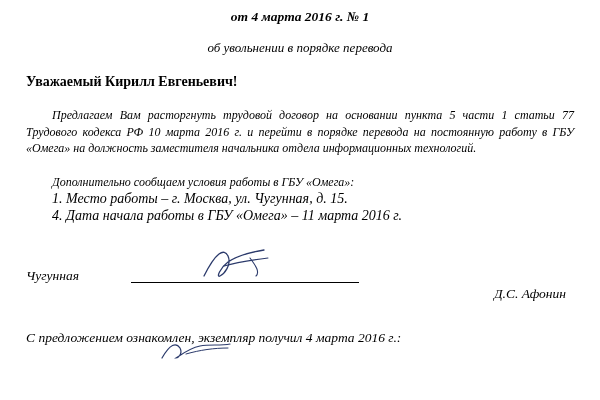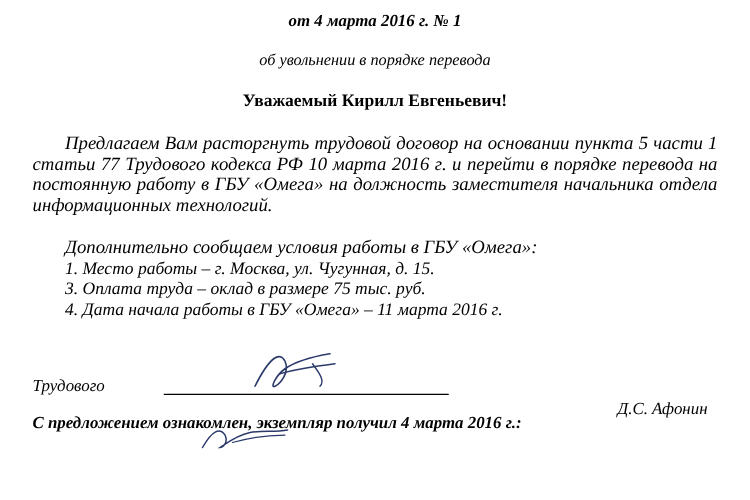--- a/index.html
+++ b/index.html
@@ -43,31 +43,31 @@
 
   .head-2 {
     font-size: 13px;
     margin-top: 14px;
   }
 
   .greeting {
     margin-top: 18px;
     font-size: 14px;
     font-weight: bold;
-    text-align: center;
+    text-align: left;
   }
 
   .body-block {
     margin-top: 17px;
     text-align: justify;
   }
 
   .para {
     font-style: italic;
-    font-size: 15px;
+    font-size: 12px;
     line-height: 16.5px;
     text-indent: 26px;
     text-align: justify;
   }
 
   .para.cond {
     margin-top: 17px;
   }
 
   .item {
@@ -122,21 +122,20 @@
   .ack {
     position: absolute;
     left: 26px;
     right: 26px;
     bottom: 14px;
   }
 
   .ack-text {
     font-style: italic;
     font-size: 13.5px;
-    font-weight: bold;
   }
 
   .ack-sign {
     position: absolute;
     left: 130px;
     top: 10px;
     width: 90px;
     height: 22px;
     overflow: hidden;
     pointer-events: none;
@@ -151,27 +150,26 @@
   <div class="line center head-2">об увольнении в порядке перевода</div>
 
   <div class="greeting">Уважаемый Кирилл Евгеньевич!</div>
 
   <div class="body-block">
     <div class="para">Предлагаем Вам расторгнуть трудовой договор на основании пункта 5 части 1 статьи 77 Трудового кодекса РФ 10 марта 2016 г. и перейти в порядке перевода на постоянную работу в ГБУ «Омега» на должность заместителя начальника отдела информационных технологий.</div>
     <div class="para cond">Дополнительно сообщаем условия работы в ГБУ «Омега»:</div>
 
     <div class="items">
       <div class="item">1. Место работы – г. Москва, ул. Чугунная, д. 15.</div>
-      <div class="item">3. Оплата труда – оклад в размере 75 тыс. руб.</div>
       <div class="item">4. Дата начала работы в ГБУ «Омега» – 11 марта 2016 г.</div>
     </div>
   </div>
 
   <div class="sign-row">
-    <span class="sign-title">Трудового</span>
+    <span class="sign-title">Чугунная</span>
     <span class="sign-line"></span>
 
     <svg class="signature-mark" viewBox="0 0 110 36">
       <path d="M10 30 C 22 6, 30 2, 34 10 C 38 19, 30 28, 26 30 C 22 32, 26 22, 34 16 C 44 9, 58 6, 70 4" fill="none" stroke="#2b3a6b" stroke-width="1.3" stroke-linecap="round"></path>
       <path d="M30 20 C 44 16, 58 14, 74 12" fill="none" stroke="#2b3a6b" stroke-width="1.1" stroke-linecap="round"></path>
       <path d="M56 12 C 62 20, 66 26, 62 30" fill="none" stroke="#2b3a6b" stroke-width="1.1" stroke-linecap="round"></path>
     </svg>
 
     <span class="sign-name">Д.С. Афонин</span>
   </div>

